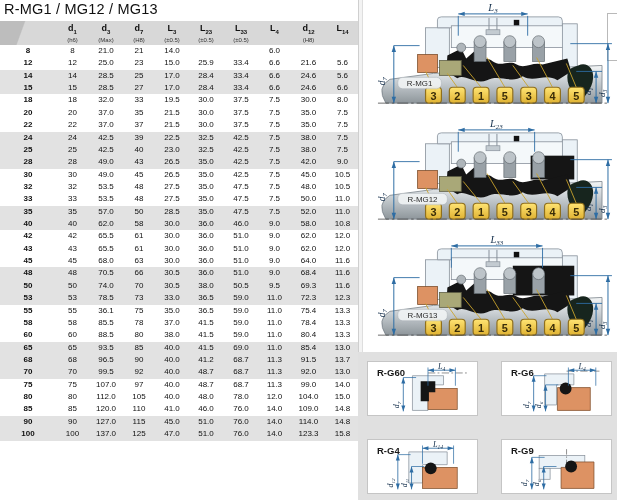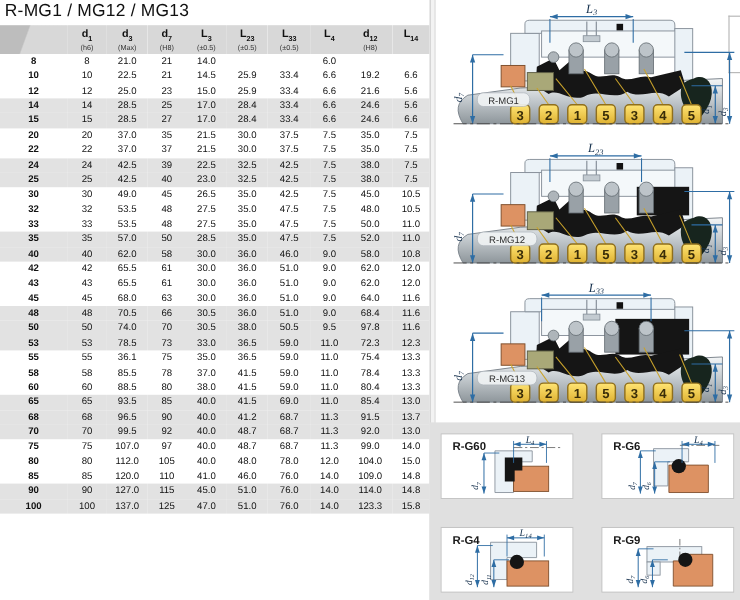--- a/index.html
+++ b/index.html
@@ -91,32 +91,20 @@
           <td>21.0</td>
           <td>21</td>
           <td>14.0</td>
           <td></td>
           <td></td>
           <td>6.0</td>
           <td></td>
           <td></td>
         </tr>
         <tr>
-          <td class="rl">10</td>
-          <td>10</td>
-          <td>22.5</td>
-          <td>21</td>
-          <td>14.5</td>
-          <td>25.9</td>
-          <td>33.4</td>
-          <td>6.6</td>
-          <td>19.2</td>
-          <td>6.6</td>
-        </tr>
-        <tr>
           <td class="rl">12</td>
           <td>12</td>
           <td>25.0</td>
           <td>23</td>
           <td>15.0</td>
           <td>25.9</td>
           <td>33.4</td>
           <td>6.6</td>
           <td>21.6</td>
           <td>5.6</td>
@@ -139,20 +127,32 @@
           <td>28.5</td>
           <td>27</td>
           <td>17.0</td>
           <td>28.4</td>
           <td>33.4</td>
           <td>6.6</td>
           <td>24.6</td>
           <td>6.6</td>
         </tr>
         <tr>
+          <td class="rl">18</td>
+          <td>18</td>
+          <td>32.0</td>
+          <td>33</td>
+          <td>19.5</td>
+          <td>30.0</td>
+          <td>37.5</td>
+          <td>7.5</td>
+          <td>30.0</td>
+          <td>8.0</td>
+        </tr>
+        <tr>
           <td class="rl">20</td>
           <td>20</td>
           <td>37.0</td>
           <td>35</td>
           <td>21.5</td>
           <td>30.0</td>
           <td>37.5</td>
           <td>7.5</td>
           <td>35.0</td>
           <td>7.5</td>
@@ -185,20 +185,32 @@
           <td class="rl">25</td>
           <td>25</td>
           <td>42.5</td>
           <td>40</td>
           <td>23.0</td>
           <td>32.5</td>
           <td>42.5</td>
           <td>7.5</td>
           <td>38.0</td>
           <td>7.5</td>
+        </tr>
+        <tr class="g">
+          <td class="rl">28</td>
+          <td>28</td>
+          <td>49.0</td>
+          <td>43</td>
+          <td>26.5</td>
+          <td>35.0</td>
+          <td>42.5</td>
+          <td>7.5</td>
+          <td>42.0</td>
+          <td>9.0</td>
         </tr>
         <tr>
           <td class="rl">30</td>
           <td>30</td>
           <td>49.0</td>
           <td>45</td>
           <td>26.5</td>
           <td>35.0</td>
           <td>42.5</td>
           <td>7.5</td>
@@ -303,21 +315,21 @@
         </tr>
         <tr class="g">
           <td class="rl">50</td>
           <td>50</td>
           <td>74.0</td>
           <td>70</td>
           <td>30.5</td>
           <td>38.0</td>
           <td>50.5</td>
           <td>9.5</td>
-          <td>97.8</td>
+          <td>69.3</td>
           <td>11.6</td>
         </tr>
         <tr class="g">
           <td class="rl">53</td>
           <td>53</td>
           <td>78.5</td>
           <td>73</td>
           <td>33.0</td>
           <td>36.5</td>
           <td>59.0</td>

